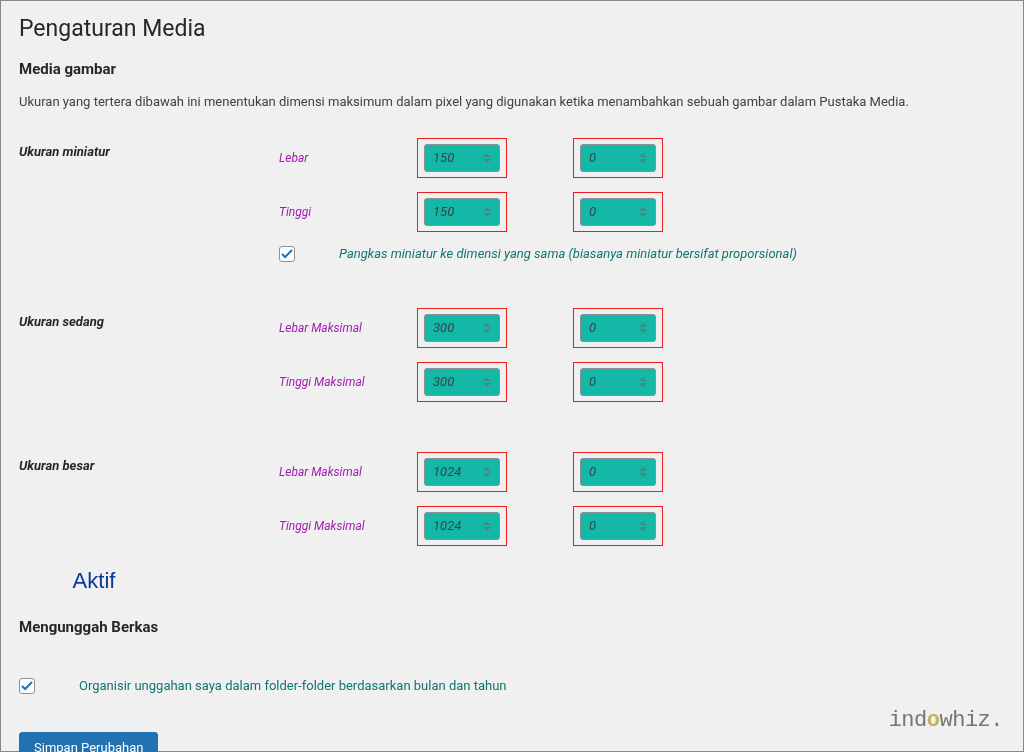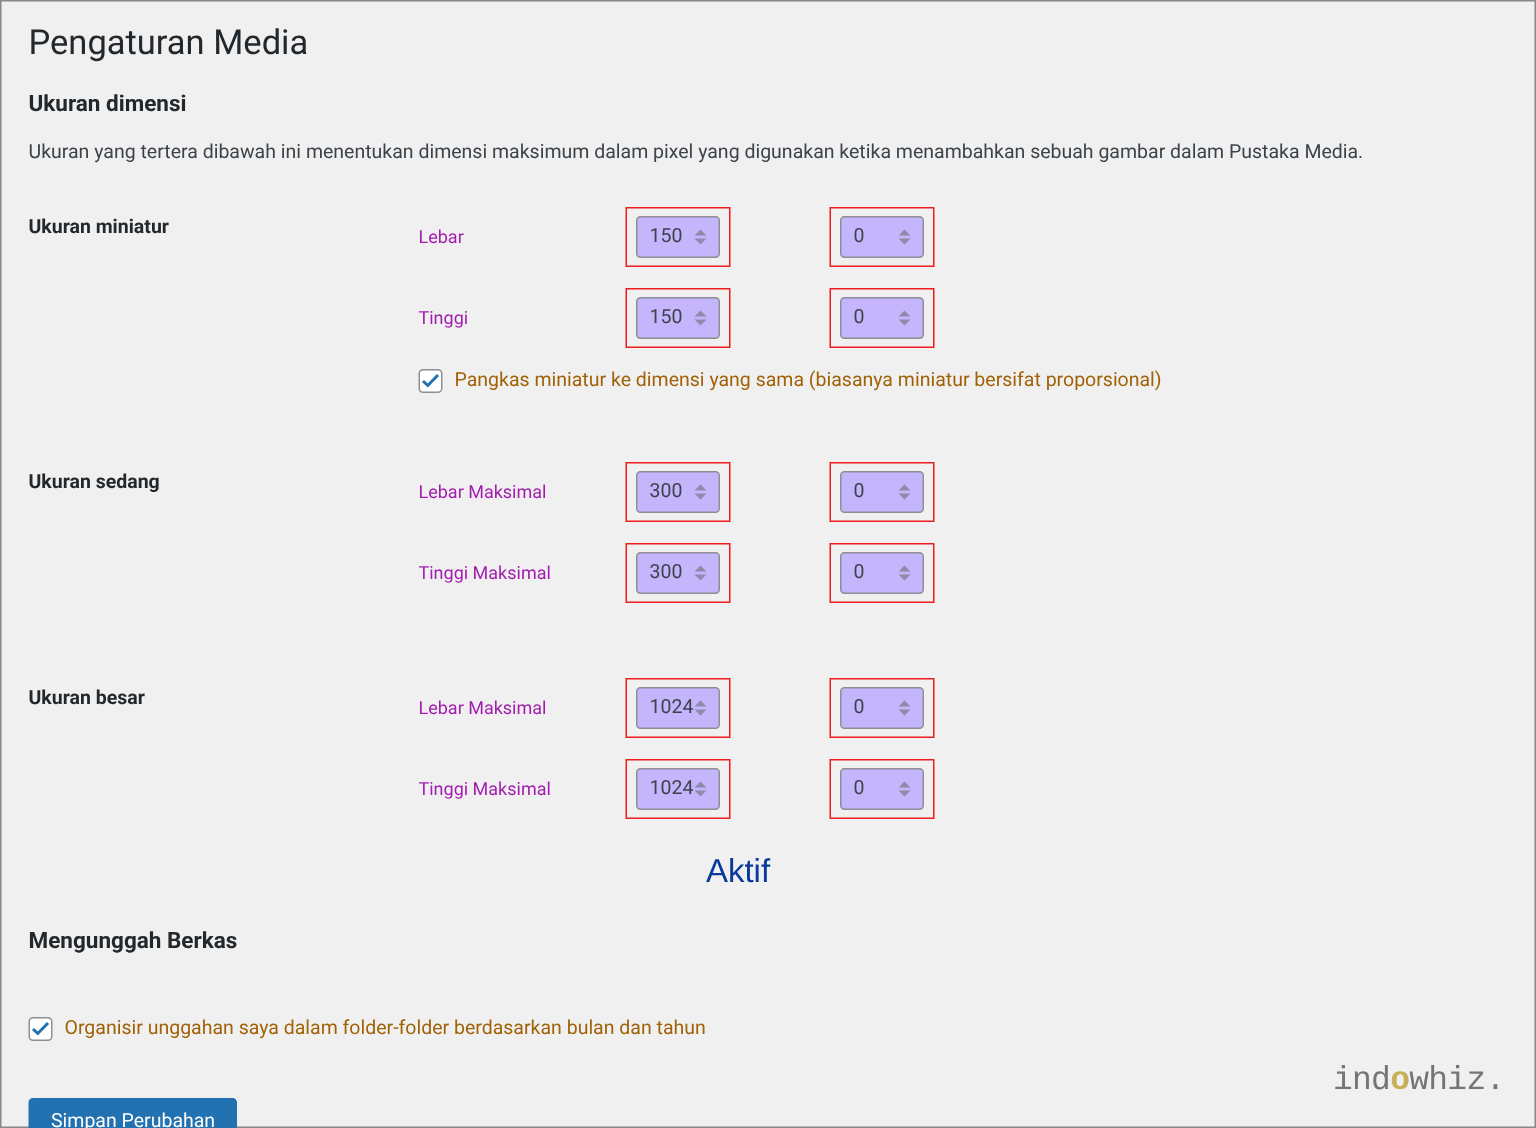--- a/index.html
+++ b/index.html
@@ -38,20 +38,21 @@
     p.description {
       font-size: 13px;
       color: #3c434a;
       margin-bottom: 26px;
       line-height: 1.5;
     }
     .form-row {
       display: flex;
       align-items: flex-start;
       margin-bottom: 14px;
+      font-style: italic;
     }
     .row-label {
       width: 260px;
       font-weight: 700;
       font-size: 13px;
       color: #23282d;
       padding-top: 6px;
     }
     .fields-block {
       flex: 1;
@@ -71,23 +72,23 @@
       padding: 5px 6px;
       display: inline-flex;
       align-items: center;
       justify-content: center;
     }
     .highlight-box + .spacer {
       width: 66px;
       display: inline-block;
     }
     .number-input {
-      width: 56px;
+      width: 76px;
       height: 28px;
-      background: #c4b5fd;
+      background: #14b8a6;
       border: 1px solid #8c8f94;
       border-radius: 3px;
       display: inline-flex;
       align-items: center;
       padding: 0 18px 0 8px;
       font-size: 13px;
       color: #3c434a;
       position: relative;
     }
     .number-input .spinner {
@@ -111,22 +112,23 @@
       border-bottom: 4px solid #666;
       margin-bottom: 2px;
     }
     .spinner .sp-down {
       border-top: 4px solid #666;
     }
     .checkbox-line {
       display: flex;
       align-items: center;
       font-size: 13px;
-      color: #a16207;
+      color: #0f766e;
       margin-bottom: 10px;
+      gap: 36px;
     }
     .checkbox {
       width: 16px;
       height: 16px;
       background: #fff;
       border: 1px solid #8c8f94;
       border-radius: 3px;
       margin-right: 8px;
       display: inline-flex;
       align-items: center;
@@ -134,20 +136,21 @@
       flex-shrink: 0;
     }
     .checkbox.checked svg {
       width: 12px;
       height: 12px;
     }
     .annotation-row {
       display: flex;
       margin-top: -6px;
       margin-bottom: 24px;
+      flex-direction: column;
     }
     .annotation-row .pad { width: 398px; }
     .annotation {
       font-size: 22px;
       font-weight: 400;
       font-family: "Segoe UI", sans-serif;
     }
     .annotation.blue { color: #0b3a9c; width: 150px; text-align: center; }
     .annotation.red { color: #d41b1b; width: 130px; text-align: center; }
     h2.section-title.upload {
@@ -183,21 +186,21 @@
       height: 22px;
     }
   </style>
 </head>
 <body>
 
 <div class="page">
 
   <h1 class="page-title">Pengaturan Media</h1>
 
-  <h2 class="section-title">Ukuran dimensi</h2>
+  <h2 class="section-title">Media gambar</h2>
   <p class="description">Ukuran yang tertera dibawah ini menentukan dimensi maksimum dalam pixel yang digunakan ketika menambahkan sebuah gambar dalam Pustaka Media.</p>
 
   
   <div class="form-row">
     <div class="row-label">Ukuran miniatur</div>
     <div class="fields-block">
       <div class="field-line">
         <span class="field-label">Lebar</span>
         <span class="highlight-box">
           <span class="number-input">

